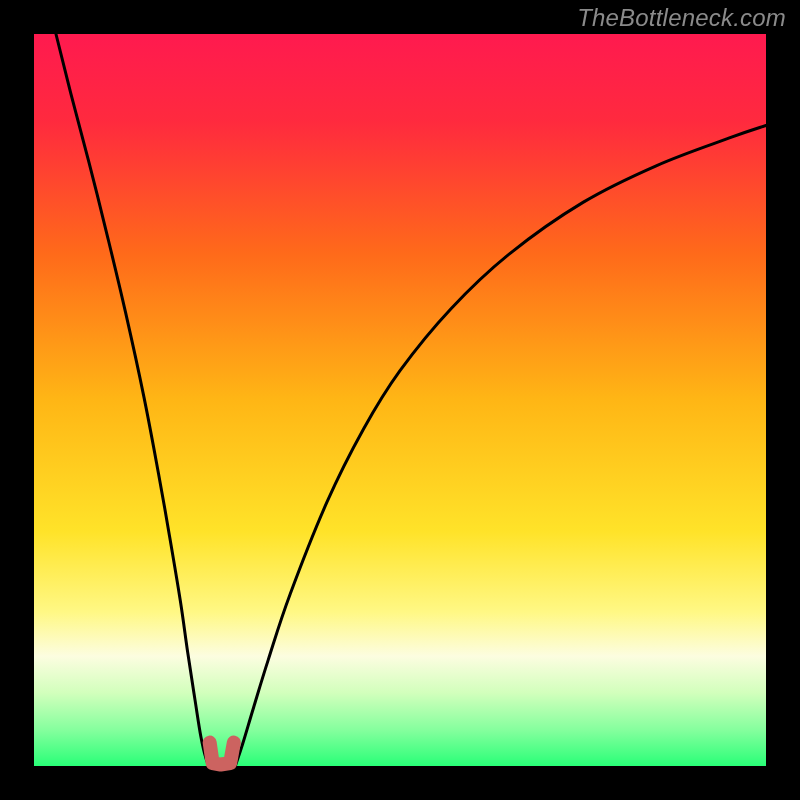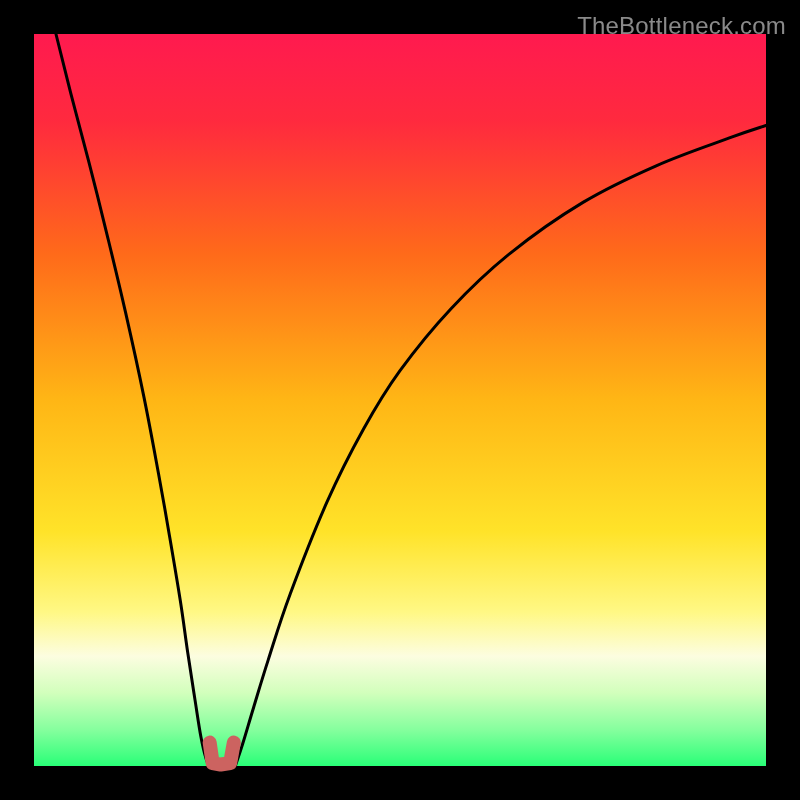--- a/index.html
+++ b/index.html
@@ -13,27 +13,28 @@
   .stage {
     position: relative;
     width: 800px;
     height: 800px;
   }
   svg {
     display: block;
   }
   .watermark {
     position: absolute;
-    top: 12px;
+    top: 4px;
     right: 14px;
     font-family: Arial, Helvetica, sans-serif;
     font-size: 24px;
     color: #8a8a8a;
     letter-spacing: 0.2px;
     user-select: none;
+    font-style: italic;
   }
 </style>
 </head>
 <body>
 
 <div class="stage">
   <svg id="chart-svg" width="800" height="800" viewBox="0 0 800 800">
     <defs>
       <linearGradient id="bg-grad" x1="0" y1="0" x2="0" y2="1">
           <stop offset="0%" stop-color="#ff1a4f"></stop>

